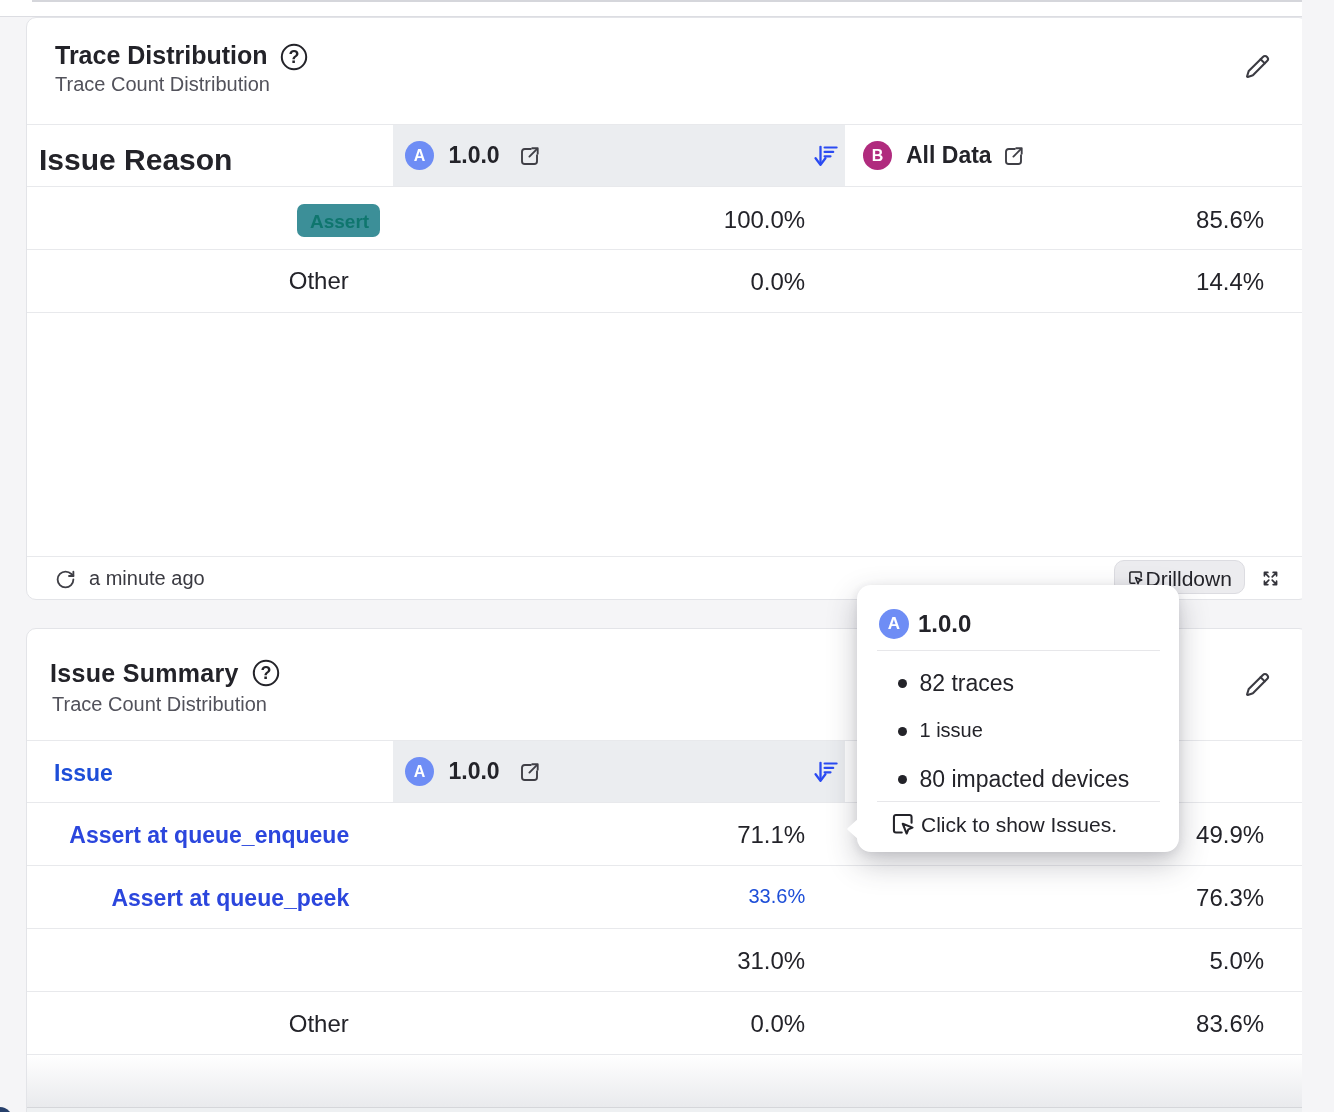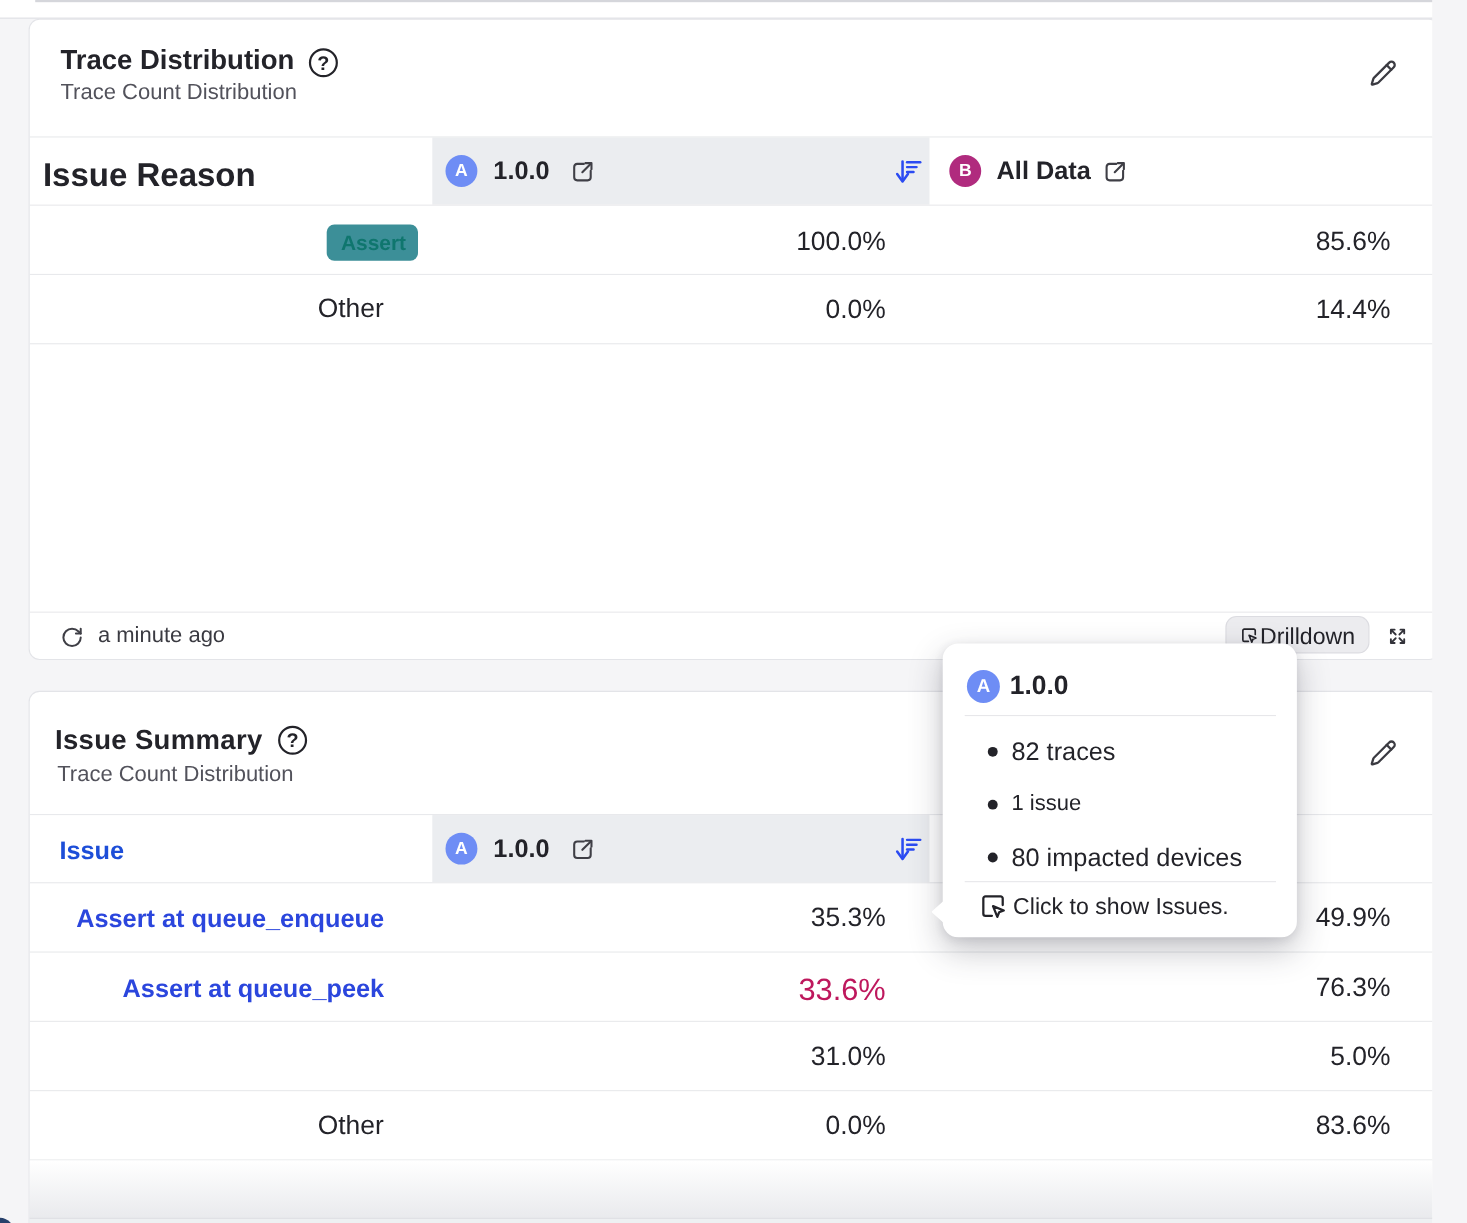--- a/index.html
+++ b/index.html
@@ -104,24 +104,24 @@
       <path d="M10.6 11.3 H16.5" stroke="#2b4bf2" stroke-width="2.2" stroke-linecap="round"></path>
     </svg>
 <div style="position:absolute;left:863.0px;top:757.0px;width:29px;height:29px;border-radius:50%;background:#b02b7e;color:#fff;font-weight:700;font-size:16px;display:flex;align-items:center;justify-content:center;">B</div>
 <div style="position:absolute;left:906px;top:760.0px;font-size:23px;line-height:1;color:#232329;font-weight:700;white-space:nowrap;">All Data</div>
 <svg style="position:absolute;left:1002.5px;top:762px;" width="21" height="21" viewBox="0 0 21 21" fill="none">
       <path d="M11.8 3 H5.8 Q3 3 3 5.8 V15.2 Q3 18 5.8 18 H15.2 Q18 18 18 15.2 V9.2" stroke="#3f3f46" stroke-width="1.9" stroke-linecap="round"></path>
       <path d="M10.4 10.6 L17.6 3.4" stroke="#3f3f46" stroke-width="1.9" stroke-linecap="round"></path>
       <path d="M13.2 2.3 H18.7 V7.8" stroke="#3f3f46" stroke-width="1.9" stroke-linecap="round" stroke-linejoin="round"></path>
     </svg>
 <div style="position:absolute;right:952.8px;top:823.9px;font-size:23px;line-height:1;color:#2b46dd;font-weight:700;white-space:nowrap;">Assert at queue_enqueue</div>
-<div style="position:absolute;right:496.79999999999995px;top:822.9px;font-size:24px;line-height:1;color:#232329;white-space:nowrap;">35.3%</div>
+<div style="position:absolute;right:496.79999999999995px;top:822.9px;font-size:24px;line-height:1;color:#232329;white-space:nowrap;">71.1%</div>
 <div style="position:absolute;right:37.90000000000009px;top:822.9px;font-size:24px;line-height:1;color:#232329;white-space:nowrap;">49.9%</div>
 <div style="position:absolute;right:952.8px;top:886.9px;font-size:23px;line-height:1;color:#2b46dd;font-weight:700;white-space:nowrap;">Assert at queue_peek</div>
-<div style="position:absolute;right:496.79999999999995px;top:885.9px;font-size:28px;line-height:1;color:#be185d;white-space:nowrap;">33.6%</div>
+<div style="position:absolute;right:496.79999999999995px;top:885.9px;font-size:20px;line-height:1;color:#1d4ed8;white-space:nowrap;">33.6%</div>
 <div style="position:absolute;right:37.90000000000009px;top:885.9px;font-size:24px;line-height:1;color:#232329;white-space:nowrap;">76.3%</div>
 <div style="position:absolute;right:496.79999999999995px;top:948.9px;font-size:24px;line-height:1;color:#232329;white-space:nowrap;">31.0%</div>
 <div style="position:absolute;right:37.90000000000009px;top:948.9px;font-size:24px;line-height:1;color:#232329;white-space:nowrap;">5.0%</div>
 <div style="position:absolute;right:953.2px;top:1012.3px;font-size:24px;line-height:1;color:#232329;white-space:nowrap;">Other</div>
 <div style="position:absolute;right:496.79999999999995px;top:1011.9px;font-size:24px;line-height:1;color:#232329;white-space:nowrap;">0.0%</div>
 <div style="position:absolute;right:37.90000000000009px;top:1011.9px;font-size:24px;line-height:1;color:#232329;white-space:nowrap;">83.6%</div>
 <div style="position:absolute;left:27px;top:865px;width:1281px;height:1px;background:#e8e9ec;"></div>
 <div style="position:absolute;left:27px;top:928px;width:1281px;height:1px;background:#e8e9ec;"></div>
 <div style="position:absolute;left:27px;top:991px;width:1281px;height:1px;background:#e8e9ec;"></div>
 <div style="position:absolute;left:27px;top:1054px;width:1281px;height:1px;background:#e8e9ec;"></div>

